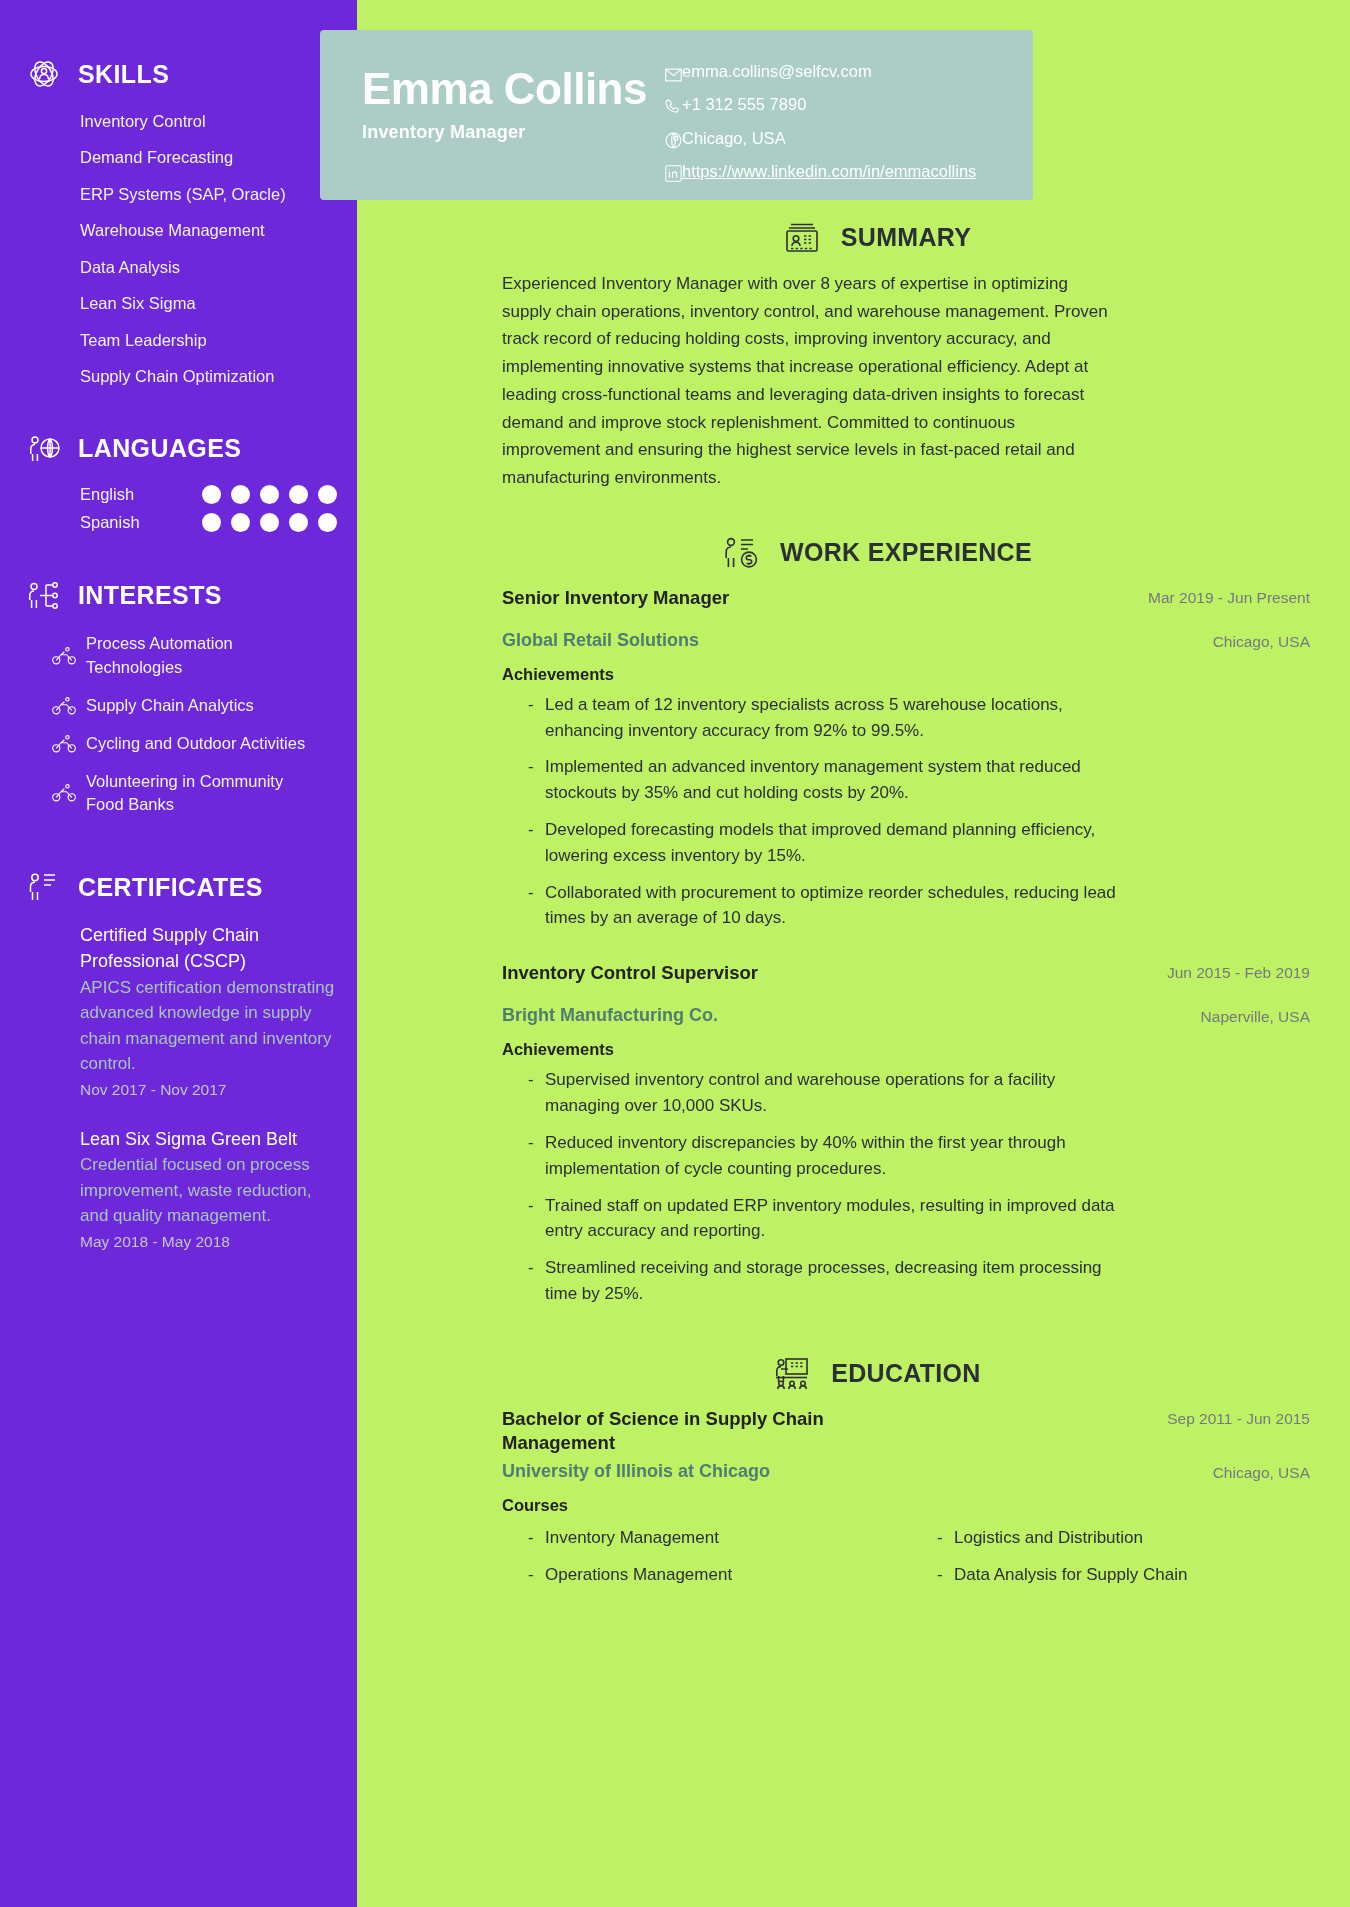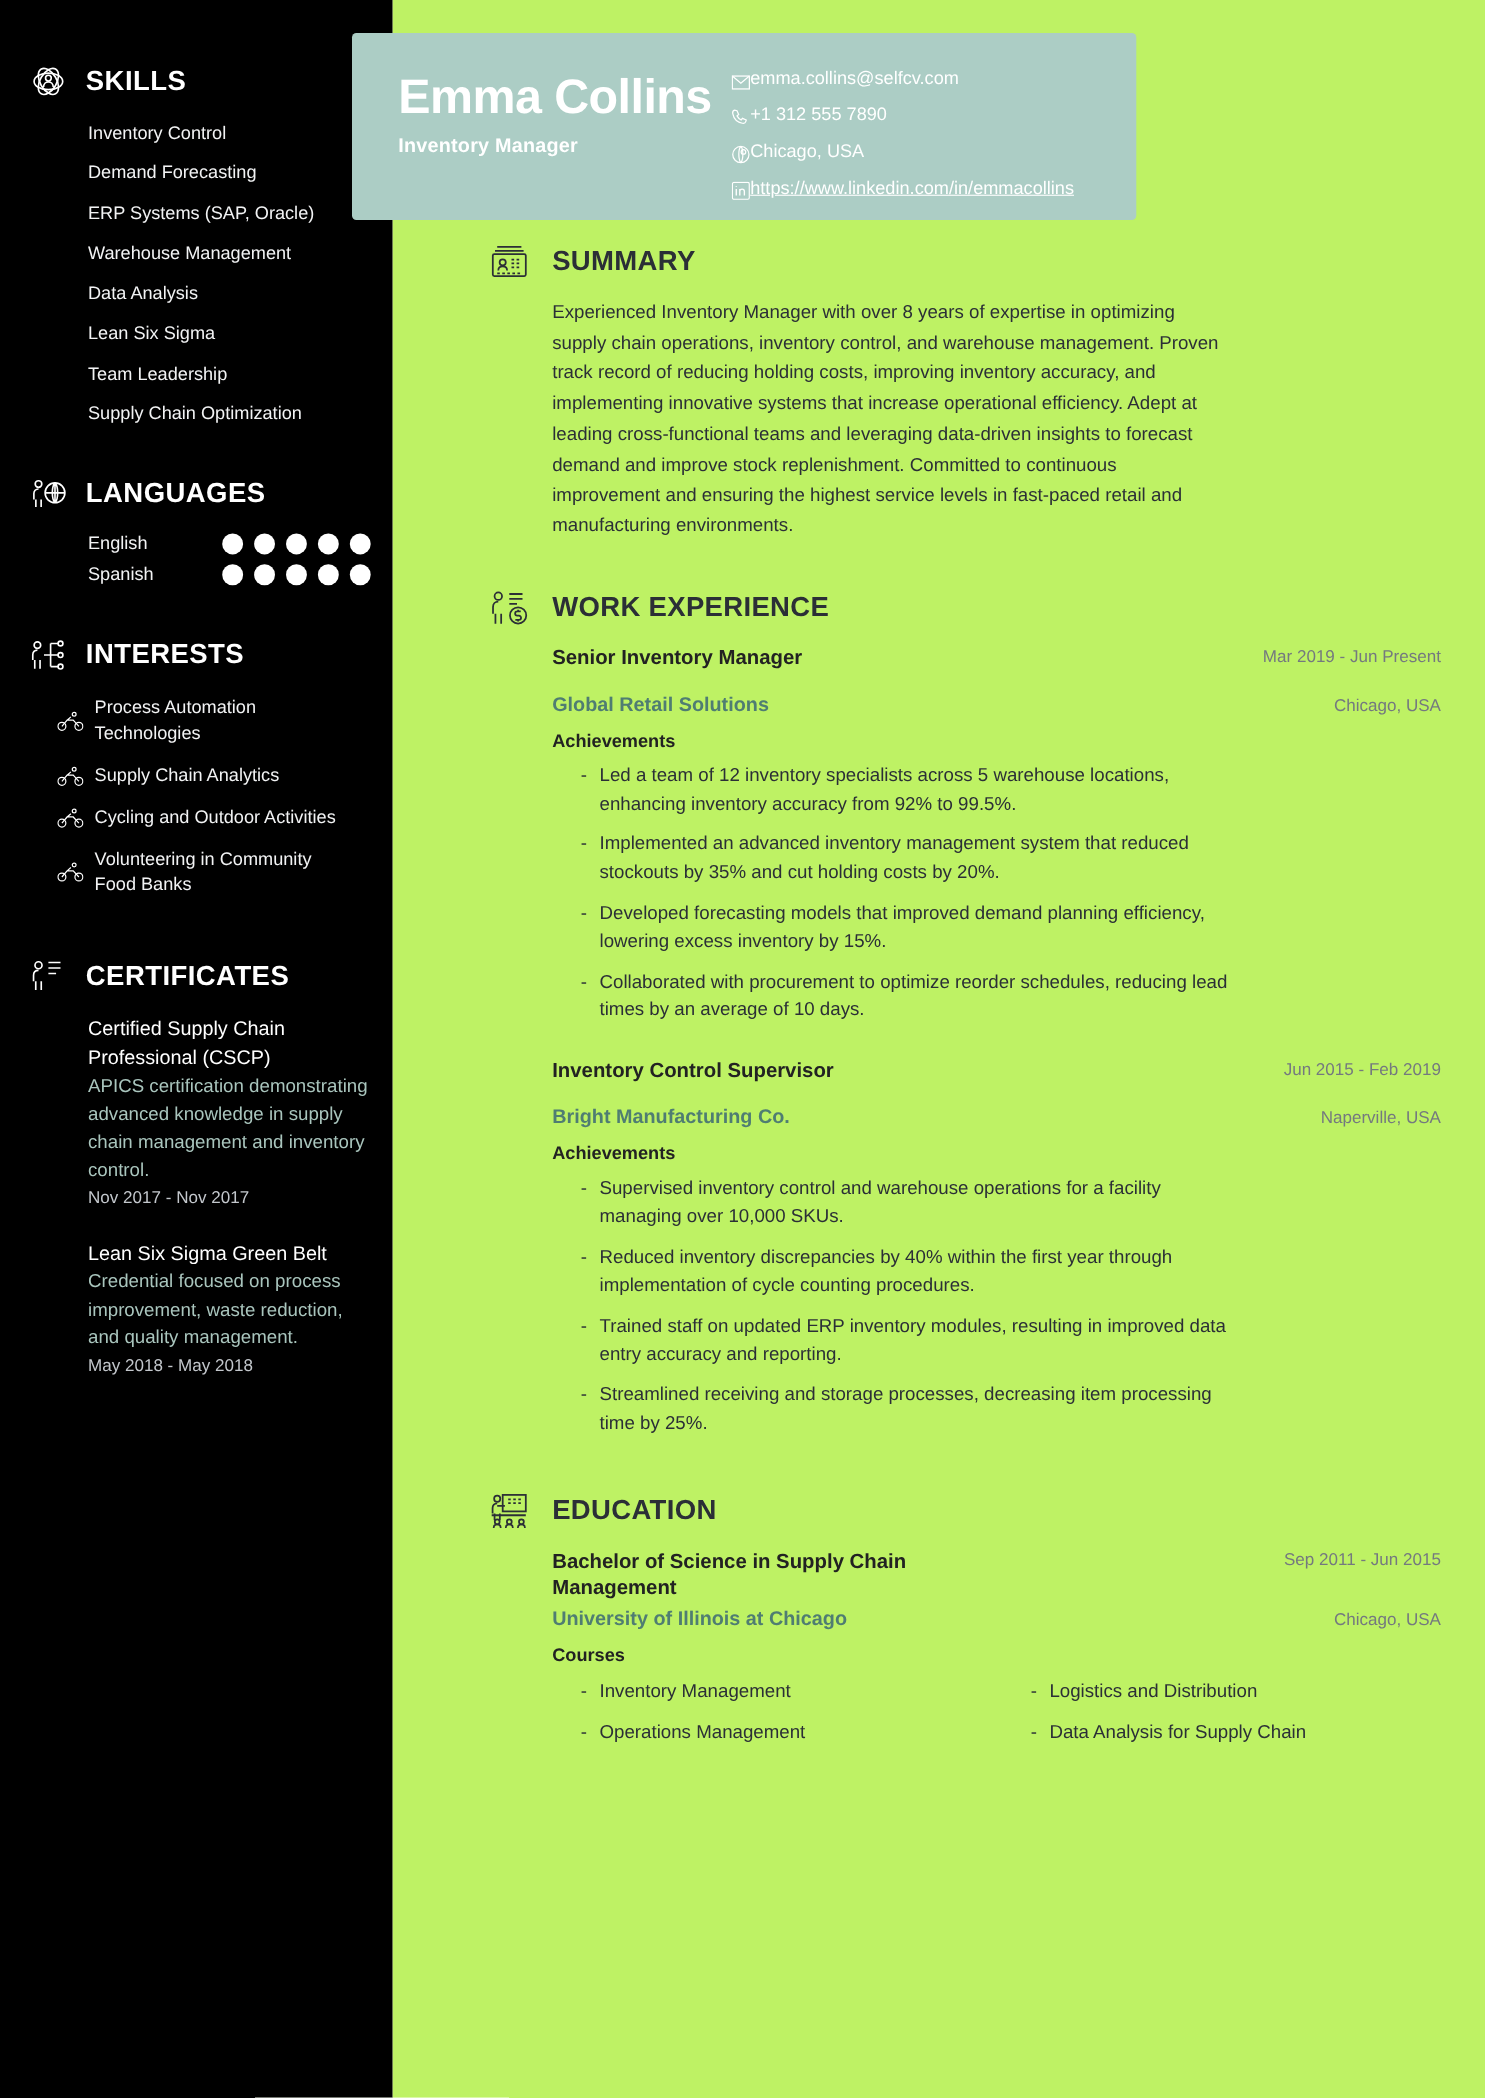--- a/index.html
+++ b/index.html
@@ -10,21 +10,21 @@
     width:1350px;
     min-height:1907px;
     position:relative;
   }
   .page { position:relative; width:1350px; min-height:1907px; background:#ffffff; overflow:hidden; }
 
   
   .sidebar {
     position:absolute; left:0; top:0;
     width:357px; min-height:1907px;
-    background:#000000;
+    background:#6d28d9;
     padding:56px 16px 40px 24px;
   }
   .side-section { margin-bottom:42px; }
   .side-head { display:flex; align-items:center; gap:14px; margin-bottom:18px; }
   .side-head .ico { width:40px; flex:0 0 40px; display:flex; align-items:center; justify-content:center; }
   .side-head h2 {
     color:#ffffff; font-size:25px; font-weight:800;
     letter-spacing:.4px; line-height:1;
   }
   .side-list { padding-left:56px; }
@@ -61,21 +61,21 @@
   .hero-left { padding-left:42px; padding-top:10px; width:345px; }
   .hero-name { color:#ffffff; font-size:44px; font-weight:800; letter-spacing:-0.5px; line-height:1.05; }
   .hero-role { color:#ffffff; font-size:18px; font-weight:700; margin-top:10px; letter-spacing:.2px; }
   .hero-right { padding-top:4px; width:360px; }
   .c-row { display:flex; align-items:flex-end; margin-bottom:11px; color:#ffffff; font-size:16.5px; line-height:1.35; }
   .c-row .cico { flex:0 0 17px; width:17px; padding-top:2px; }
   .c-row a, .c-row .lnk { color:#ffffff; text-decoration:underline; word-break:break-all; }
 
   .content { padding:218px 40px 40px 85px; }
   .sec { margin-bottom:6px; }
-  .sec-head { display:flex; align-items:center; gap:18px; margin-bottom:14px; }
+  .sec-head { display:flex; align-items:center; gap:18px; margin-bottom:14px;justify-content:center; }
   .sec-head .ico { width:42px; flex:0 0 42px; display:flex; align-items:center; justify-content:center; }
   .sec-head h2 { font-size:25px; font-weight:800; color:#2b2f36; letter-spacing:.3px; }
   .sec-body { padding-left:60px; }
 
   .summary-text { font-size:17px; line-height:1.63; color:#2b2f36; max-width:608px; }
 
   .job { margin-bottom:30px; }
   .job-top { display:flex; justify-content:space-between; align-items:flex-start; }
   .job-title { font-size:18.5px; font-weight:700; color:#222; line-height:1.3; max-width:420px; }
   .job-date { font-size:15.5px; color:#74797f; white-space:nowrap; padding-top:3px; }

